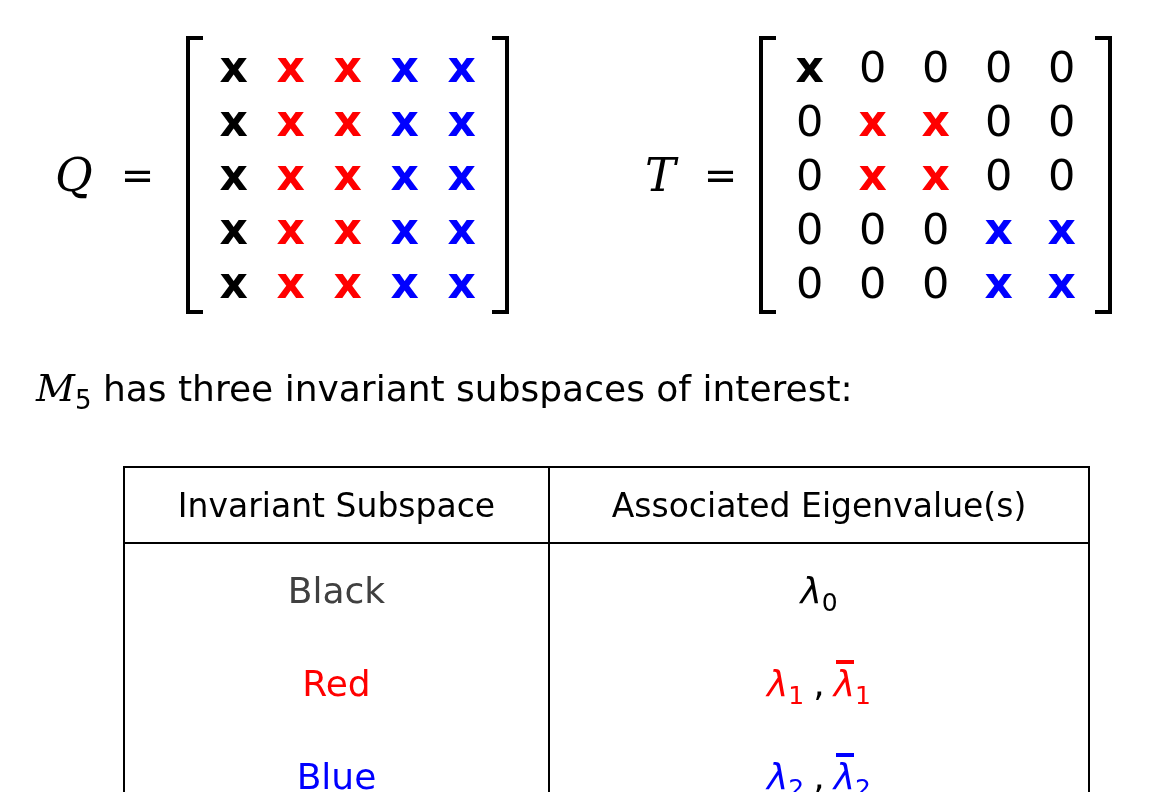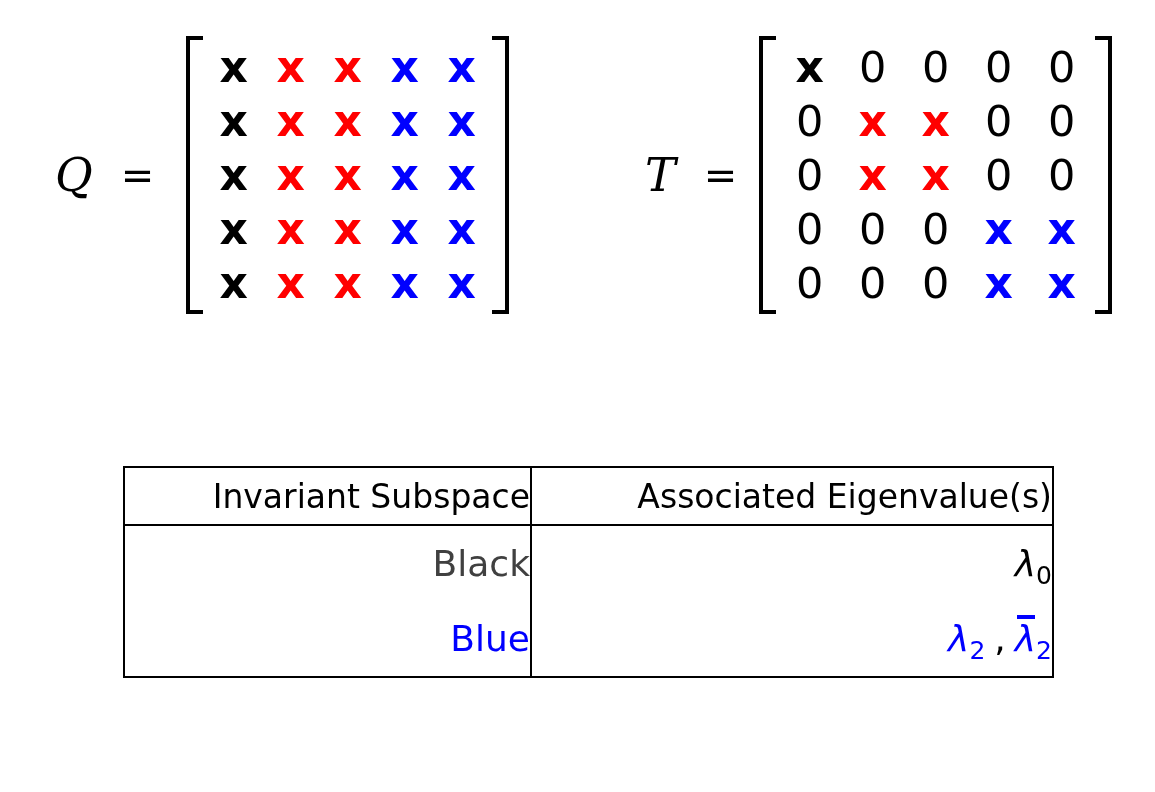--- a/index.html
+++ b/index.html
@@ -40,21 +40,21 @@
   .cap-var{font-family:"DejaVu Serif",serif;font-style:italic;font-size:38px;}
   .cap-sub{font-size:26px;line-height:0;}
 
   
   .subspace-table{
     position:absolute;left:123px;top:466px;
     border-collapse:collapse;table-layout:fixed;
     font-size:36px;
   }
   .subspace-table th,.subspace-table td{
-    text-align:right;vertical-align:middle;padding:0;
+    text-align:center;vertical-align:middle;padding:9px;
     font-weight:normal;
   }
   .subspace-table{border:2.5px solid #000;}
   .subspace-table th{
     border-bottom:2px solid #000;height:56px;font-size:33px;
   }
   .subspace-table th:first-child,
   .subspace-table td:first-child{border-right:2px solid #000;width:405px;}
   .subspace-table th:last-child,
   .subspace-table td:last-child{width:520px;}
@@ -138,33 +138,38 @@
           <span class="cell zero-cell" style="color: rgb(0, 0, 0);">0</span>
           <span class="cell zero-cell" style="color: rgb(0, 0, 0);">0</span>
           <span class="cell zero-cell" style="color: rgb(0, 0, 0);">0</span>
           <span class="cell x-cell" style="color: rgb(0, 0, 255);">x</span>
           <span class="cell x-cell" style="color: rgb(0, 0, 255);">x</span>
         </div>
       <div class="bracket right"></div>
     </div>
   </div>
 
+  <div class="caption"><span class="cap-var">M</span><sub class="cap-sub">5</sub><span class="cap-rest"> has three invariant subspaces of interest:</span></div>
 
   <table class="subspace-table">
     <thead>
       <tr>
         <th>Invariant Subspace</th>
         <th>Associated Eigenvalue(s)</th>
       </tr>
     </thead>
     <tbody>
         <tr>
           <td style="color: #404040;">Black</td>
           <td><span class="lam" style="color: rgb(0, 0, 0);"><span>λ</span><sub class="lsub">0</sub></span></td>
         </tr>
         <tr>
+          <td style="color: rgb(255, 0, 0);">Red</td>
+          <td><span class="lam" style="color: rgb(255, 0, 0);"><span>λ</span><sub class="lsub">1</sub></span><span class="sep">,</span><span class="lam" style="color: rgb(255, 0, 0);"><span class="bar">λ</span><sub class="lsub">1</sub></span></td>
+        </tr>
+        <tr>
           <td style="color: rgb(0, 0, 255);">Blue</td>
           <td><span class="lam" style="color: rgb(0, 0, 255);"><span>λ</span><sub class="lsub">2</sub></span><span class="sep">,</span><span class="lam" style="color: rgb(0, 0, 255);"><span class="bar">λ</span><sub class="lsub">2</sub></span></td>
         </tr>
       </tbody>
   </table>
 
 </div>
 
 </body></html>

